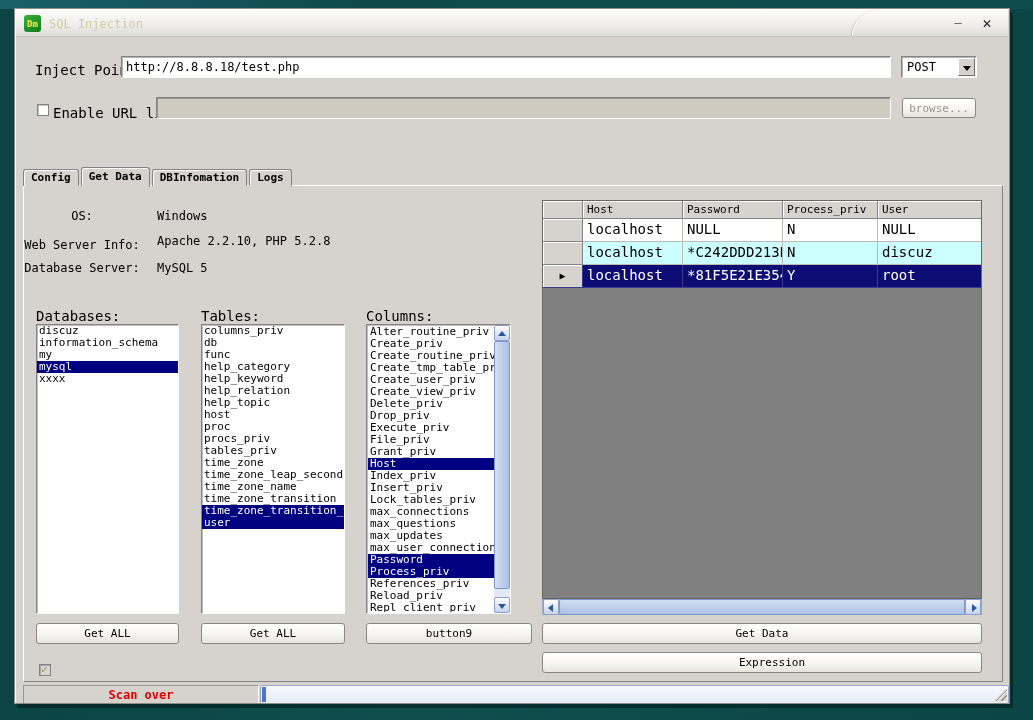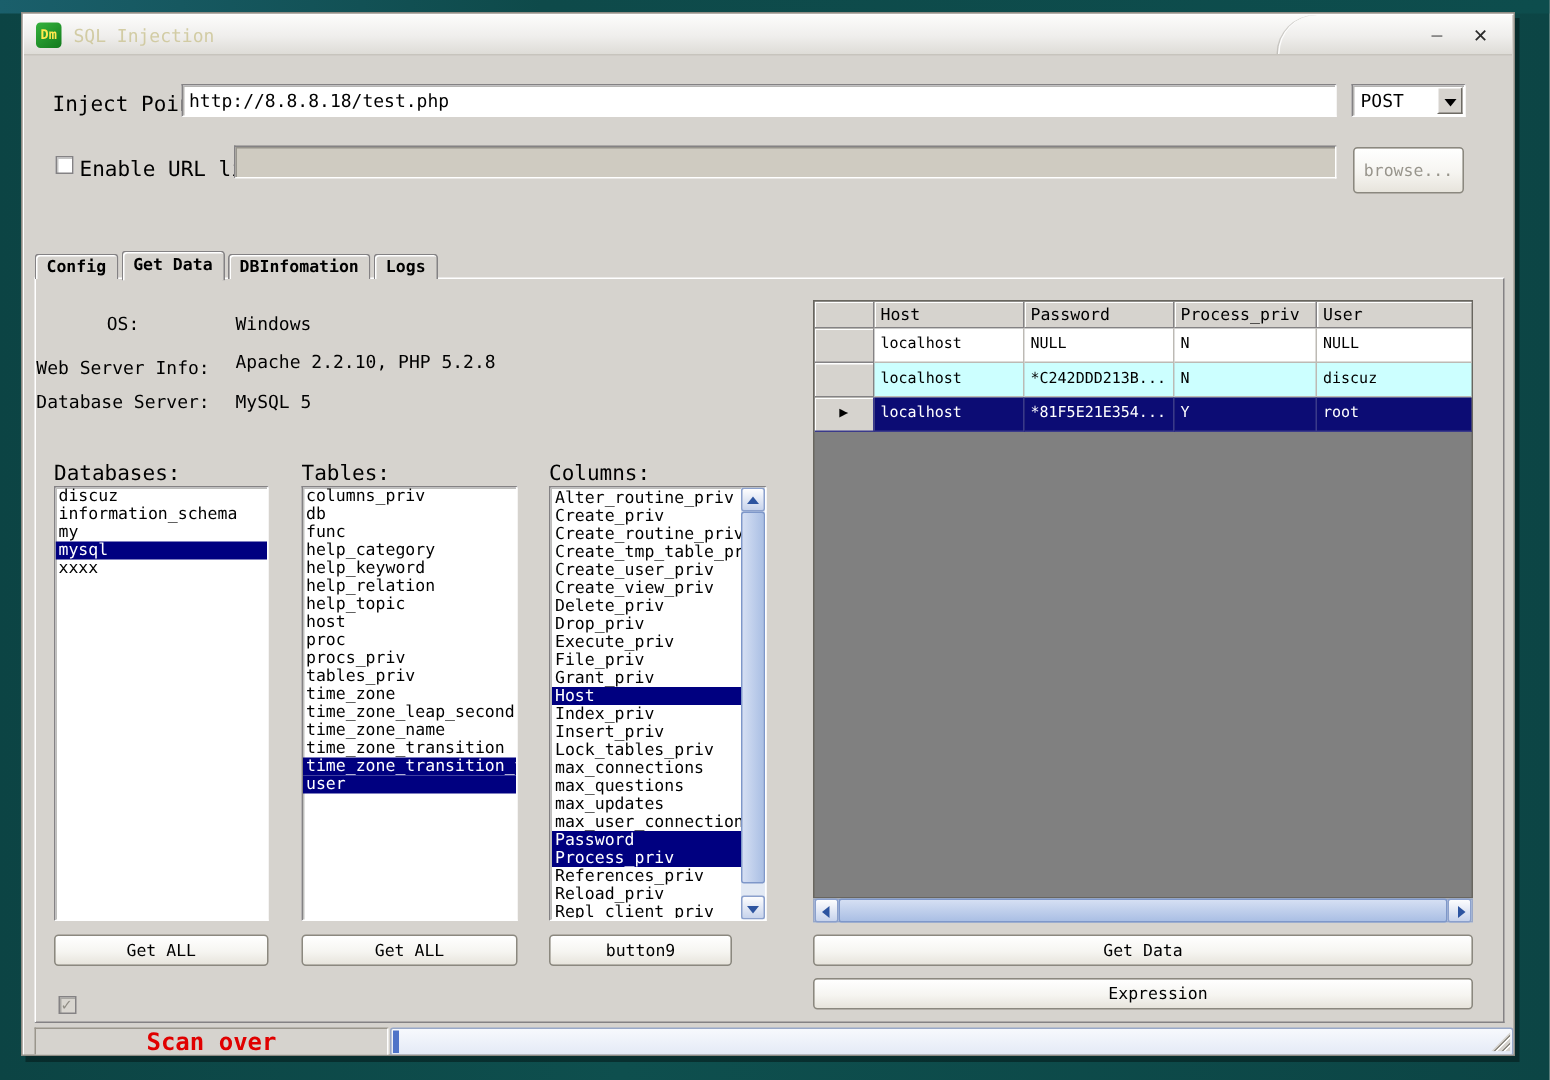--- a/index.html
+++ b/index.html
@@ -86,30 +86,30 @@
   .tri-left { border:4px solid transparent; border-right:5px solid #2d54a0; border-left:0; margin:4px 0 0 4px; }
   .tri-right { border:4px solid transparent; border-left:5px solid #2d54a0; border-right:0; margin:4px 0 0 6px; }
 
   
   .grid { position:absolute; background:#808080; border:1px solid #69665f; overflow:hidden; }
   .grid-header { display:flex; height:18px; }
   .hcell { background:#d6d3ce; border-right:1px solid #848284; border-bottom:1px solid #848284;
     box-shadow:inset 1px 1px 0 #ffffff; font-size:11px; line-height:17px; padding-left:4px;
     white-space:pre; overflow:hidden; flex:none; }
   .grow { display:flex; height:23px; }
-  .gcell { font-size:10px; line-height:21px; padding-left:4px; border-right:1px solid #bdbab4;
+  .gcell { font-size:14px; line-height:21px; padding-left:4px; border-right:1px solid #bdbab4;
     border-bottom:1px solid #bdbab4; overflow:hidden; white-space:pre; background:#fff; flex:none; cursor:default; }
   .grow.cyan .gcell { background:#ccffff; }
   .grow.selected .gcell { background:#0c0c74; color:#fff; border-color:#3a3a8a; }
   .gcell.selector { background:#d6d3ce !important; color:#000 !important; border-right:1px solid #848284;
     border-bottom:1px solid #848284; box-shadow:inset 1px 1px 0 #ffffff; text-align:center; padding-left:0; font-size:10px; }
   .w0 { width:40px; } .w1 { width:100px; } .w2 { width:100px; } .w3 { width:95px; } .w4 { width:105px; }
 
   
-  .status-left { position:absolute; left:8px; top:676px; width:236px; height:19px; font-size:16px; font-weight:bold;
+  .status-left { position:absolute; left:8px; top:676px; width:236px; height:19px; font-size:12px; font-weight:bold;
     color:#e00000; text-align:center; line-height:18px; border:1px solid; border-color:#9a968c #ffffff #ffffff #9a968c; }
   .status-right { position:absolute; left:245px; top:676px; width:749px; height:19px; border-radius:2px;
     border:1px solid #98a8c8; background:linear-gradient(180deg,#f7f9fd,#e4eaf6); }
   .status-right .chunk { position:absolute; left:1px; top:1px; bottom:1px; width:4px; background:#4f74c8; }
   .grip { position:absolute; right:2px; bottom:2px; width:13px; height:13px;
     background:repeating-linear-gradient(135deg,#d6d3ce 0 2px,#8f8c84 2px 3px,#fdfdfc 3px 4px);
     clip-path:polygon(100% 0, 100% 100%, 0 100%); }
 </style>
 </head>
 <body>
@@ -132,21 +132,21 @@
     <div class="combo">
       <span class="combo-text">POST</span>
       <span class="combo-btn">
           <span class="combo-tri"></span>
         </span>
     </div>
 
     <span class="checkbox" style="left:22px; top:95px;"></span>
     <div class="lbl" style="left:38px; top:96px;">Enable URL list</div>
     <div class="field disabled-field" style="left:141px; top:88px; width:735px; height:22px;"></div>
-    <div class="xpbtn browse-btn" style="left:887px; top:89px; width:74px; height:31px;">browse...</div>
+    <div class="xpbtn browse-btn" style="left:887px; top:89px; width:74px; height:20px;">browse...</div>
 
     <div class="tabbar">
         <div class="tab">Config</div>
         <div class="tab active">Get Data</div>
         <div class="tab">DBInfomation</div>
         <div class="tab">Logs</div>
       </div>
 
     <div class="panel">
 
@@ -262,21 +262,21 @@
             <span class="tri tri-left"></span>
           </div>
         <div class="hthumb"></div>
         <div class="sb-btn right">
             <span class="tri tri-right"></span>
           </div>
       </div>
 
       <div class="xpbtn" style="left:12px; top:437px; width:143px; height:21px;">Get ALL</div>
       <div class="xpbtn" style="left:177px; top:437px; width:144px; height:21px;">Get ALL</div>
-      <div class="xpbtn" style="left:342px; top:437px; width:122px; height:21px;">button9</div>
+      <div class="xpbtn" style="left:342px; top:437px; width:166px; height:21px;">button9</div>
       <div class="xpbtn" style="left:518px; top:437px; width:440px; height:21px;">Get Data</div>
       <div class="xpbtn" style="left:518px; top:466px; width:440px; height:21px;padding-left:20px;">Expression</div>
 
       <span class="checkbox disabled checked" style="left:15px; top:478px;"></span>
     </div>
 
     <div class="status-left">Scan over</div>
     <div class="status-right">
         <div class="chunk"></div>
       </div>

